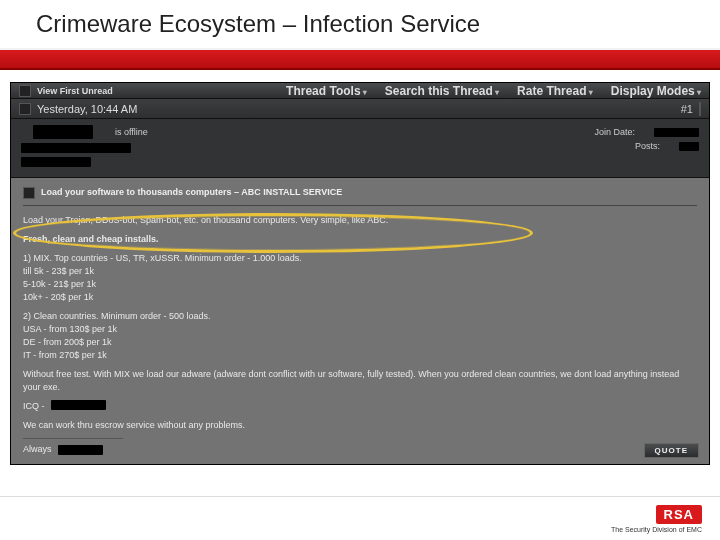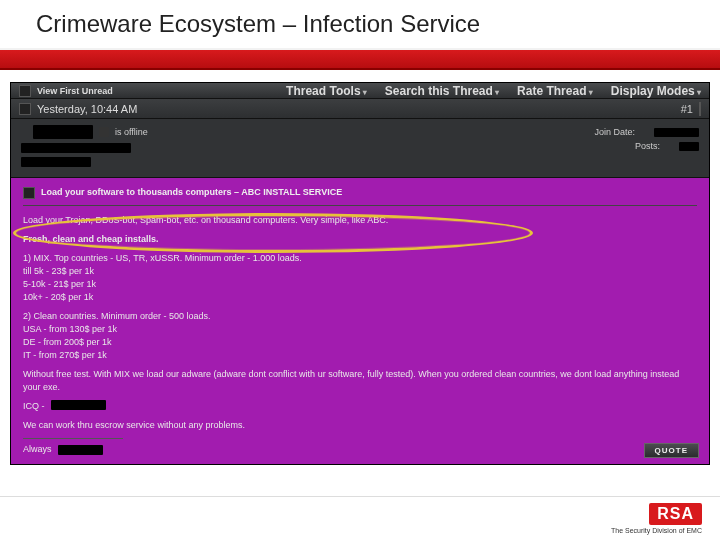--- a/index.html
+++ b/index.html
@@ -61,21 +61,21 @@
     background: #313335;
   }
   .userleft { display:flex; flex-direction:column; gap:4px; }
   .redact { background:#000; display:inline-block; height:10px; border-radius:1px; }
   .redact.big { height:14px; }
   .redact.sm { height:9px; }
   .offline-line { display:flex; align-items:center; gap:6px; font-size:9px; color:#ccc;padding-left:12px; }
   .userright { text-align:right; font-size:9px; color:#ccc; line-height:14px; }
   .userright .row { display:flex; gap:19px; justify-content:flex-end; align-items:center; }
 
-  .postbody { position:relative; padding: 8px 12px 8px 12px; background:#a21caf; color:#e8e8e8; font-size:9px; line-height:13px; min-height:250px; }
+  .postbody { position:relative; padding: 8px 12px 8px 12px; background:#737373; color:#e8e8e8; font-size:9px; line-height:13px; min-height:250px; }
   .titleline { display:flex; gap:6px; align-items:center; margin-bottom:6px; }
   .post-title { font-weight:bold; color:#eee; }
   .post-title-cap { text-transform: uppercase; }
 
   .sect { margin: 6px 0; }
   .bold { font-weight:bold; }
 
   .icq-line { display:flex; gap:6px; align-items:flex-start; }
 
   .divider-line { border-top:1px solid #555; width:100px; margin-top:6px; margin-bottom:4px; }
@@ -118,21 +118,21 @@
     align-items:center;
     padding: 0 18px;
     background:#fff;
     border-top:1px solid #ddd;
   }
   .rsa-logo { display:flex; flex-direction:column; align-items:flex-end; gap:2px; }
   .rsa-box {
     background:#d81a1d;
     color:#fff;
     font-weight:bold;
-    font-size:16px;
+    font-size:13px;
     padding:2px 8px;
     letter-spacing:1px;
     border-radius:2px;
   }
   .rsa-tag { font-size:7px; color:#333; }
 
   
   .forum::after {
     content:"";
     position:absolute;

